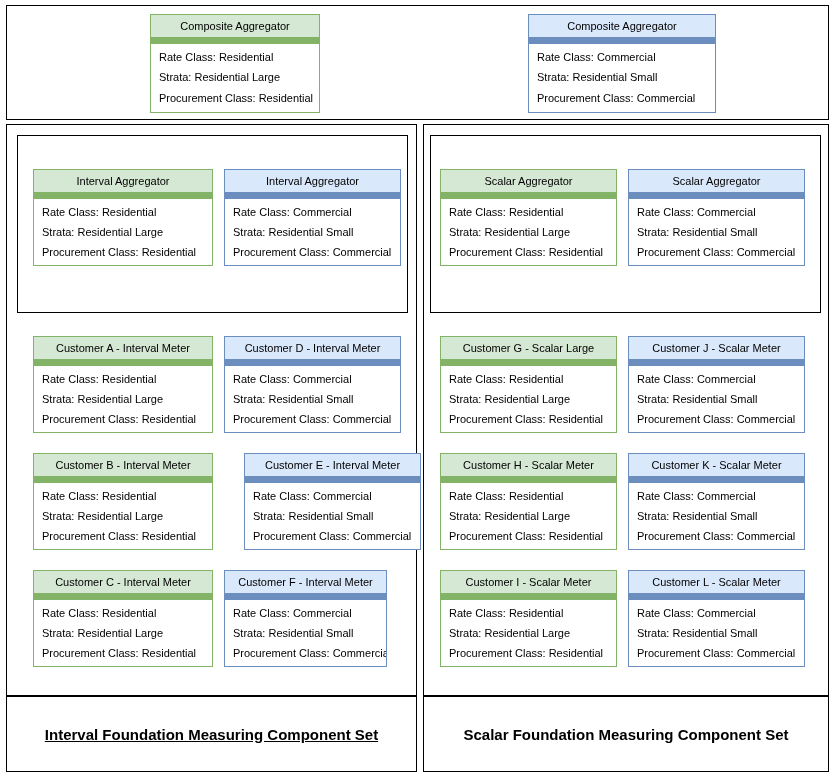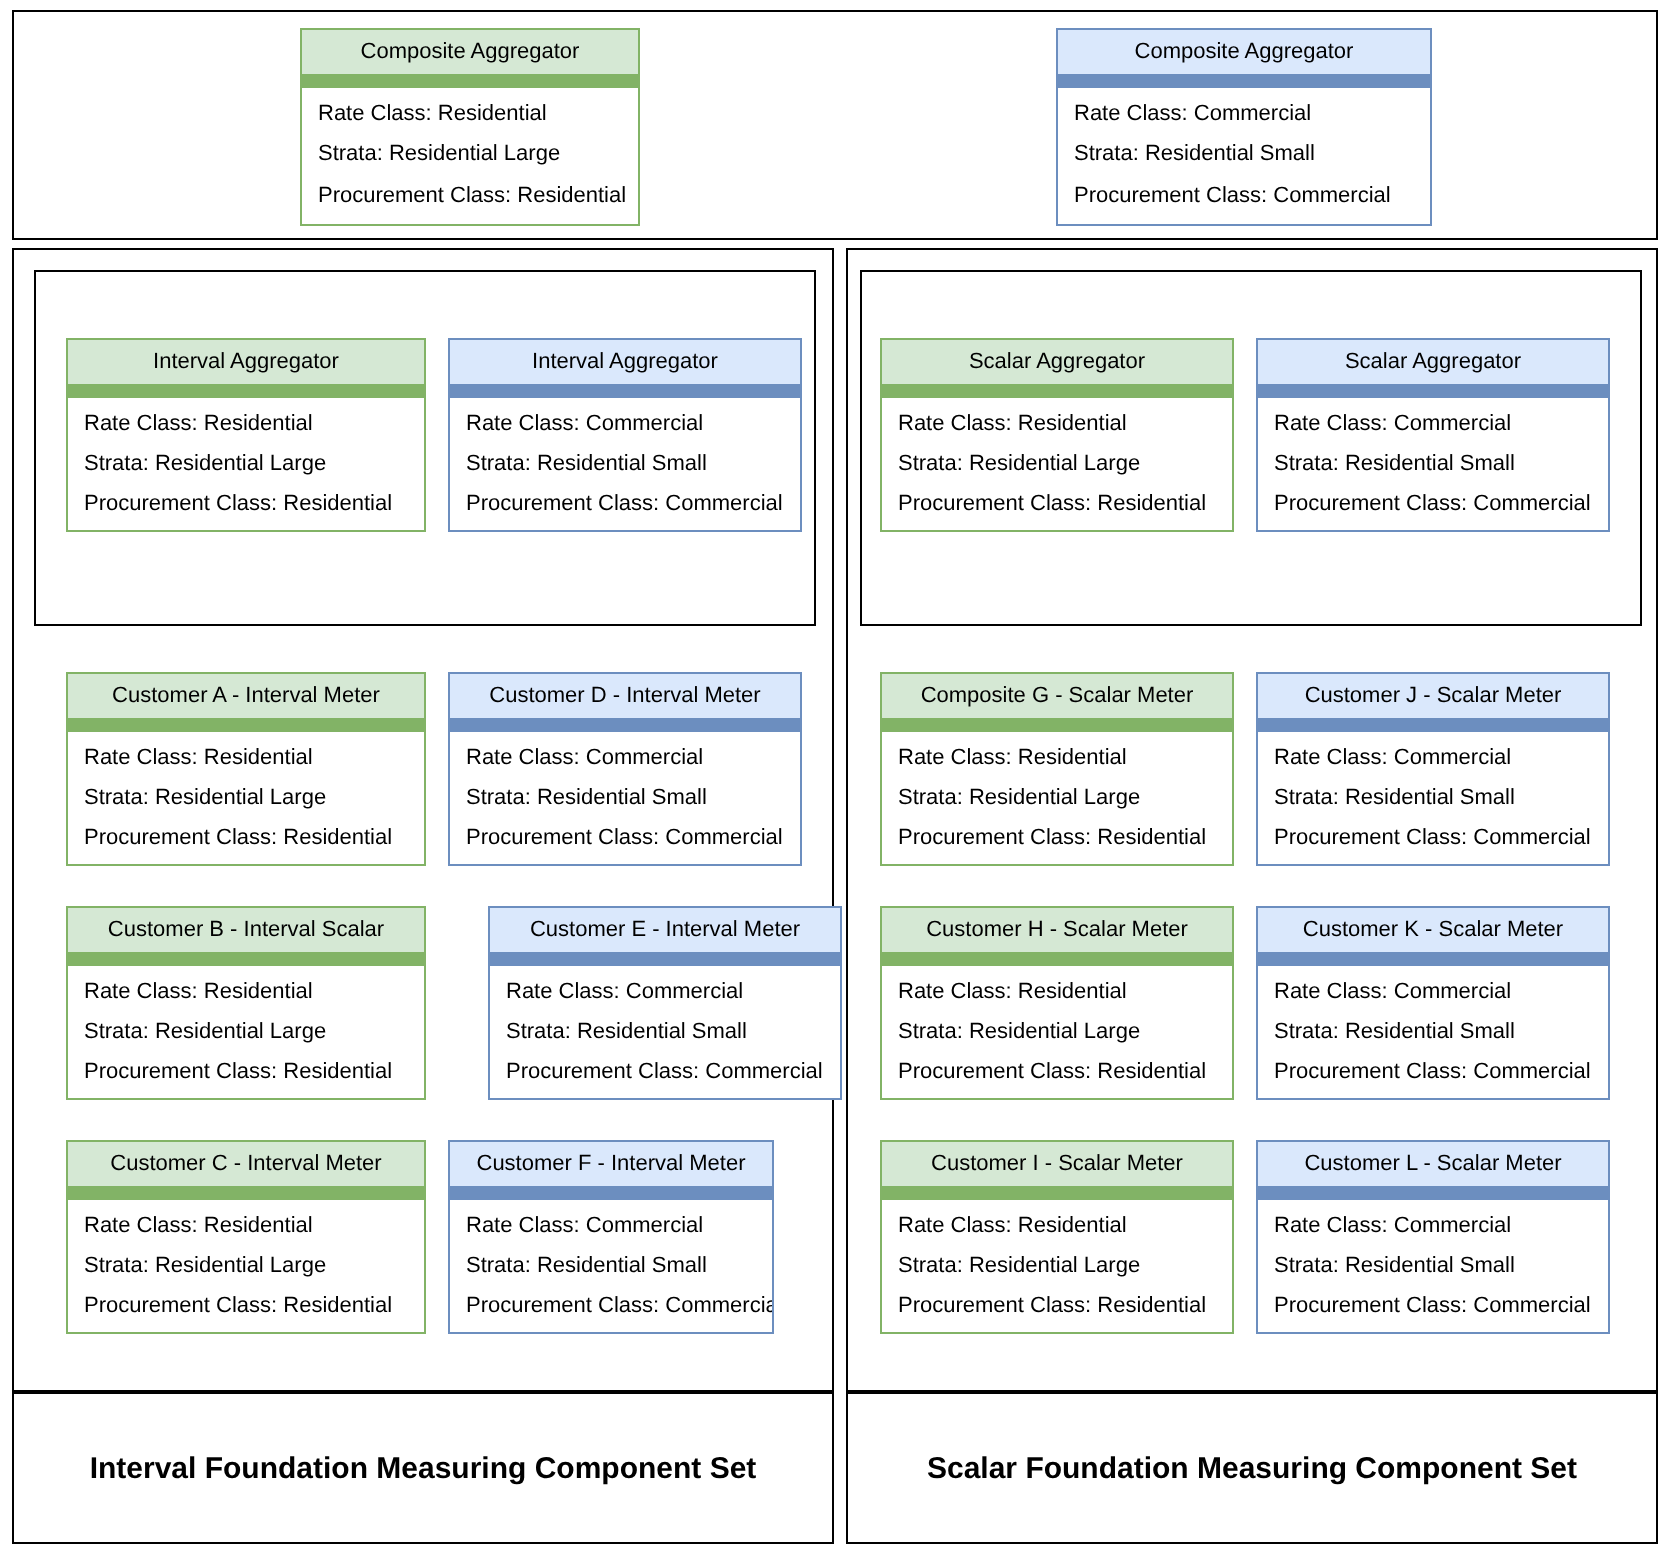--- a/index.html
+++ b/index.html
@@ -162,21 +162,21 @@
       </div>
       <div class="card blue" style="left: 224px; top: 336px; width: 177px; height: 97px;">
         <div class="card-header blue">Customer D - Interval Meter</div>
         <div class="card-body">
           <div class="attr">Rate Class: Commercial</div>
           <div class="attr">Strata: Residential Small</div>
           <div class="attr">Procurement Class: Commercial</div>
         </div>
       </div>
       <div class="card green" style="left: 33px; top: 453px; width: 180px; height: 97px;">
-        <div class="card-header green">Customer B - Interval Scalar</div>
+        <div class="card-header green">Customer B - Interval Meter</div>
         <div class="card-body">
           <div class="attr">Rate Class: Residential</div>
           <div class="attr">Strata: Residential Large</div>
           <div class="attr">Procurement Class: Residential</div>
         </div>
       </div>
       <div class="card blue" style="left: 224px; top: 453px; width: 177px; height: 97px; margin-left: 20px;">
         <div class="card-header blue">Customer E - Interval Meter</div>
         <div class="card-body">
           <div class="attr">Rate Class: Commercial</div>
@@ -196,21 +196,21 @@
         <div class="card-header blue">Customer F - Interval Meter</div>
         <div class="card-body">
           <div class="attr">Rate Class: Commercial</div>
           <div class="attr">Strata: Residential Small</div>
           <div class="attr">Procurement Class: Commercial</div>
         </div>
       </div>
     </div>
   <div class="abs" id="right-meters" style="left:0; top:0; width:835px; height:776px;">
       <div class="card green" style="left: 440px; top: 336px; width: 177px; height: 97px;">
-        <div class="card-header green">Composite G - Scalar Meter</div>
+        <div class="card-header green">Customer G - Scalar Large</div>
         <div class="card-body">
           <div class="attr">Rate Class: Residential</div>
           <div class="attr">Strata: Residential Large</div>
           <div class="attr">Procurement Class: Residential</div>
         </div>
       </div>
       <div class="card blue" style="left: 628px; top: 336px; width: 177px; height: 97px;">
         <div class="card-header blue">Customer J - Scalar Meter</div>
         <div class="card-body">
           <div class="attr">Rate Class: Commercial</div>
@@ -248,16 +248,16 @@
           <div class="attr">Rate Class: Commercial</div>
           <div class="attr">Strata: Residential Small</div>
           <div class="attr">Procurement Class: Commercial</div>
         </div>
       </div>
     </div>
 
   <div class="abs region" style="left:6px; top:696px; width:411px; height:76px;"></div>
   <div class="abs region" style="left:423px; top:696px; width:406px; height:76px;"></div>
 
-  <div class="set-label" style="left:6px; top:696px; width:411px; height:76px;">Interval Foundation Measuring Component Set</div>
+  <div class="set-label" style="left:6px; top:696px; width:411px; height:76px;text-decoration:underline;">Interval Foundation Measuring Component Set</div>
   <div class="set-label" style="left:423px; top:696px; width:406px; height:76px;">Scalar Foundation Measuring Component Set</div>
 
 </div>
 
 </body></html>

